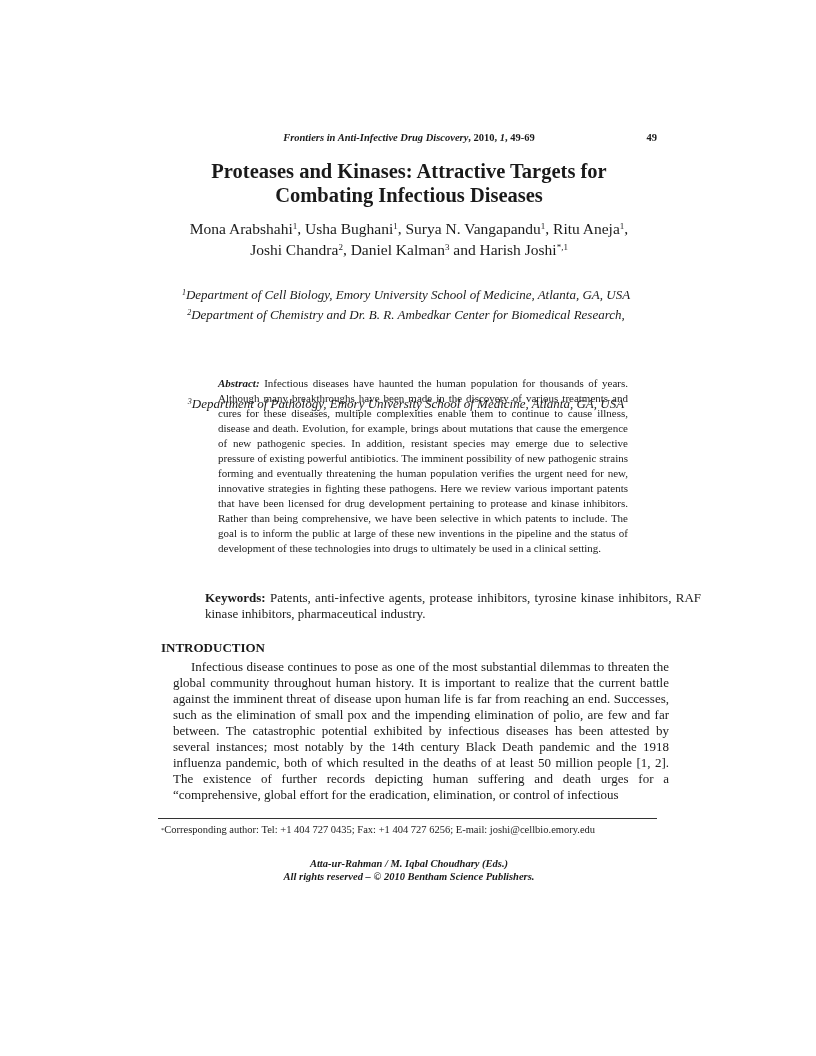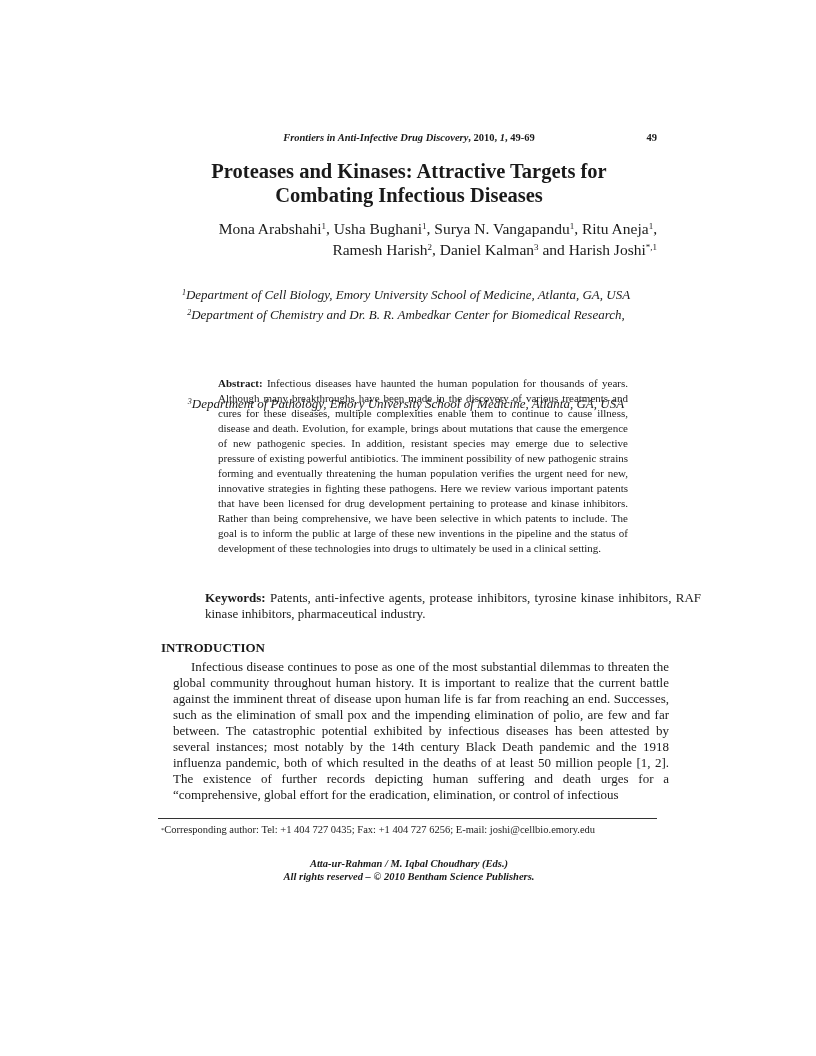--- a/index.html
+++ b/index.html
@@ -4,27 +4,27 @@
 <style>
   html, body { margin:0; padding:0; background:#ffffff; }
   body { width:816px; height:1056px; position:relative; overflow:hidden;
          font-family:"Liberation Serif", serif; color:#1a1a1a; }
   .abs { position:absolute; }
   .running-head { left:161px; width:496px; top:131px; font-size:10.5px; font-weight:bold; line-height:14px; }
   .running-head .journal { position:absolute; left:0; width:496px; text-align:center; }
   .running-head .journal i { font-style:italic; }
   .running-head .pageno { position:absolute; right:0; }
   .title { left:161px; width:496px; top:159px; font-size:20.5px; font-weight:bold; text-align:center; line-height:24px; }
-  .authors { left:161px; width:496px; top:218px; font-size:15.5px; text-align:right; line-height:21px;font-family:Liberation Serif, serif; }
+  .authors { left:161px; width:496px; top:218px; font-size:15.5px; text-align:center; line-height:21px;font-family:Liberation Serif, serif; }
   .authors sup { font-size:9px; vertical-align:top; position:relative; top:-2px; }
   .affil { left:158px; width:496px; font-size:13px; font-style:italic; text-align:center; line-height:17px; }
   .affil sup { font-size:8px; vertical-align:top; position:relative; top:-2px; }
   .aff1 { top:286px; } .aff2 { top:306px; } .aff3 { top:351px;margin-top:44px; }
   .abstract { left:218px; width:410px; top:376px; font-size:11px; line-height:15px; text-align:justify; }
-  .abstract b { font-weight:bold; }
+  .abstract b { font-weight:bold;font-style:italic; }
   .keywords { left:161px; width:496px; top:590px; font-size:13px; line-height:16px; text-align:justify;margin-left:44px; }
   .section-head { left:161px; top:640px; font-size:13px; font-weight:bold; line-height:16px; }
   .body-text { left:173px; width:496px; top:659px; font-size:13px; line-height:16px; text-align:justify; text-indent:18px; }
   .rule { left:158px; width:499px; top:818px; height:0; border-top:1px solid #333; }
   .footnote { left:161px; width:500px; top:823px; font-size:10.5px; line-height:14px; }
   .footnote sup { font-size:6.5px; vertical-align:top; }
   .imprint { left:161px; width:496px; top:857px; font-size:10.5px; font-weight:bold; text-align:center; line-height:13px;font-style:italic; }
 </style>
 </head>
 <body>
@@ -37,21 +37,21 @@
 <div class="abs title">
   <div>Proteases and Kinases: Attractive Targets for</div>
   <div>Combating Infectious Diseases</div>
 </div>
 
 <div class="abs authors">
   <div>
     <span>Mona Arabshahi</span><sup>1</sup><span>, </span><span>Usha Bughani</span><sup>1</sup><span>, </span><span>Surya N. Vangapandu</span><sup>1</sup><span>, </span><span>Ritu Aneja</span><sup>1</sup><span>,</span>
   </div>
   <div>
-    <span>Ramesh Harish</span><sup>2</sup><span>, </span><span>Daniel Kalman</span><sup>3</sup><span> and </span><span>Harish Joshi</span><sup>*,1</sup>
+    <span>Joshi Chandra</span><sup>2</sup><span>, </span><span>Daniel Kalman</span><sup>3</sup><span> and </span><span>Harish Joshi</span><sup>*,1</sup>
   </div>
 </div>
 
 <div class="abs affil aff1"><sup>1</sup><span>Department of Cell Biology, Emory University School of Medicine, Atlanta, GA, USA</span></div>
 <div class="abs affil aff2">
   <div><sup>2</sup><span>Department of Chemistry and Dr. B. R. Ambedkar Center for Biomedical Research,</span></div>
 </div>
 <div class="abs affil aff3"><sup>3</sup><span>Department of Pathology, Emory University School of Medicine, Atlanta, GA, USA</span></div>
 
 <div class="abs abstract"><b>Abstract:</b> <span>Infectious diseases have haunted the human population for thousands of years. Although many breakthroughs have been made in the discovery of various treatments and cures for these diseases, multiple complexities enable them to continue to cause illness, disease and death. Evolution, for example, brings about mutations that cause the emergence of new pathogenic species. In addition, resistant species may emerge due to selective pressure of existing powerful antibiotics. The imminent possibility of new pathogenic strains forming and eventually threatening the human population verifies the urgent need for new, innovative strategies in fighting these pathogens. Here we review various important patents that have been licensed for drug development pertaining to protease and kinase inhibitors. Rather than being comprehensive, we have been selective in which patents to include. The goal is to inform the public at large of these new inventions in the pipeline and the status of development of these technologies into drugs to ultimately be used in a clinical setting.</span></div>

